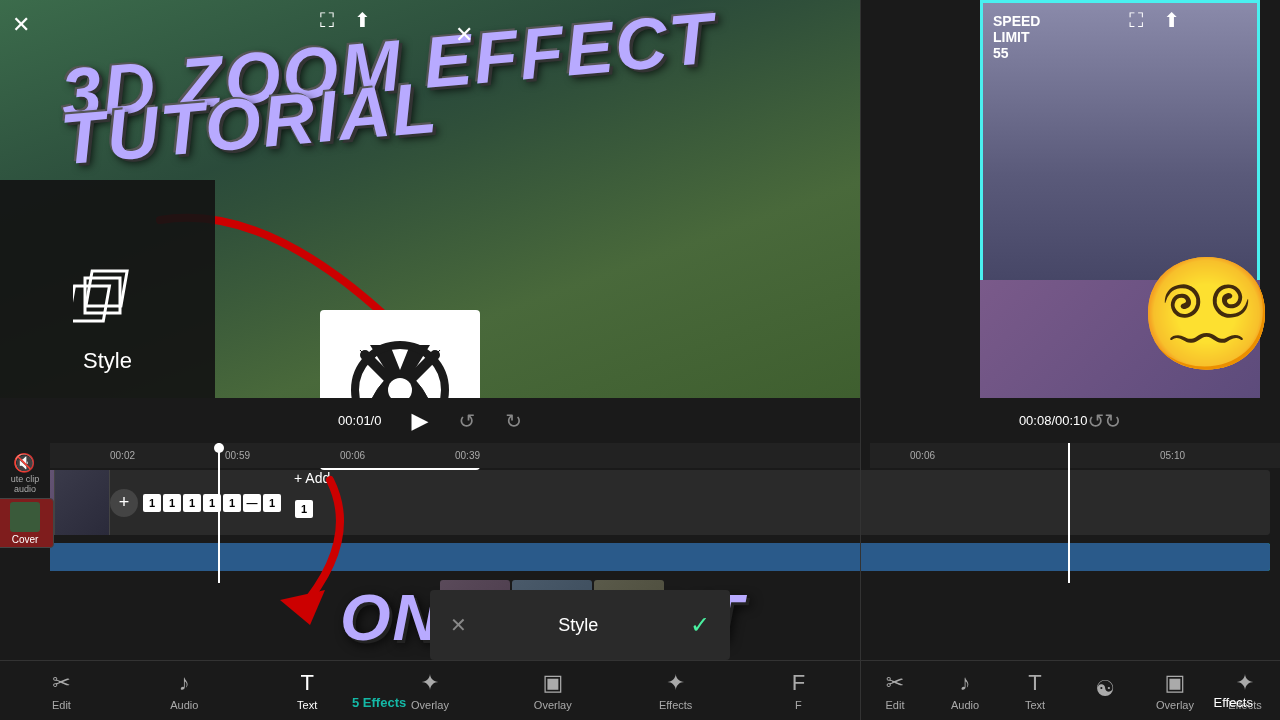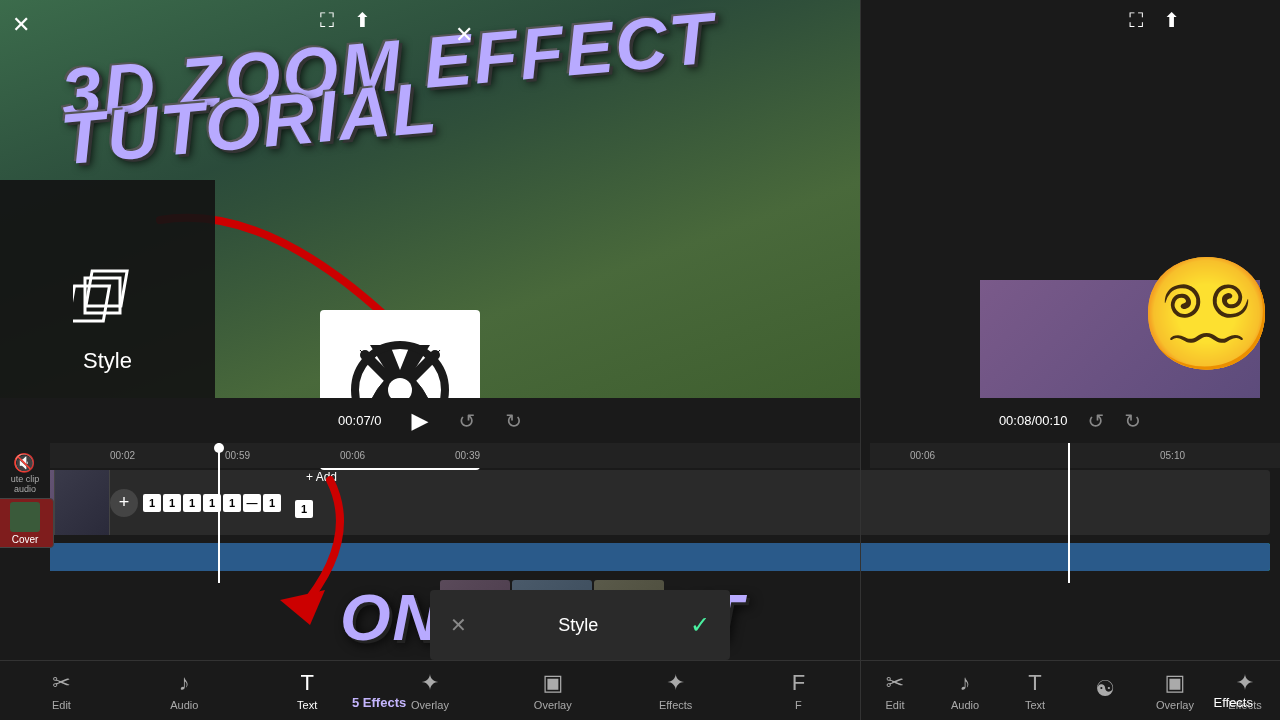--- a/index.html
+++ b/index.html
@@ -188,21 +188,20 @@
     .right-playback-bar {
       position: absolute;
       top: 398px;
       right: 0;
       width: 420px;
       height: 45px;
       background: #1a1a1a;
       display: flex;
       align-items: center;
       justify-content: center;
-      gap: 20px;
       z-index: 40;
     }
 
     .timeline-track {
       position: absolute;
       top: 470px;
       left: 50px;
       right: 10px;
       height: 65px;
       background: #2a2a2a;
@@ -533,21 +532,21 @@
       width: 1px;
       height: 720px;
       background: #333;
       z-index: 55;
     }
 
     .effects-count {
       position: absolute;
       bottom: 10px;
       left: 352px;
-      color: #c4b5fd;
+      color: #14b8a6;
       font-size: 13px;
       font-weight: 600;
       z-index: 51;
     }
 
     .effects-right {
       position: absolute;
       bottom: 10px;
       right: 27px;
       color: white;
@@ -601,20 +600,25 @@
 
     <circle cx="60" cy="60" r="45" fill="none" stroke="#1a1a1a" stroke-width="8"></circle>
     <line x1="25" y1="25" x2="95" y2="95" stroke="#1a1a1a" stroke-width="10" stroke-linecap="round"></line>
     <line x1="95" y1="25" x2="25" y2="95" stroke="#1a1a1a" stroke-width="10" stroke-linecap="round"></line>
     <circle cx="60" cy="60" r="12" fill="white"></circle>
   </svg>
 </div>
 
 <div class="right-preview">
 
+  <div class="right-preview-main">
+    <div style="width:100%;height:100%;background:linear-gradient(180deg,#8a8aaa 0%,#5a5a7a 50%,#3a3a5a 100%);"></div>
+
+    <div style="position:absolute;top:10px;left:10px;color:white;font-size:14px;font-weight:bold;">SPEED<br>LIMIT<br>55</div>
+  </div>
 
   <div class="zoom-3d-label">3D Zoom</div>
 
   <div class="right-preview-small">
     <div style="width:100%;height:100%;background:linear-gradient(135deg,#7a5a8a,#5a4a7a);"></div>
   </div>
 </div>
 
 <div class="emoji-overlay">😵‍💫</div>
 
@@ -628,21 +632,21 @@
 </div>
 
 <div style="position:absolute;top:8px;right:100px;z-index:50;display:flex;gap:20px;align-items:center;">
   <span style="color:white;font-size:20px;cursor:pointer;">⛶</span>
   <span style="color:white;font-size:20px;cursor:pointer;">⬆</span>
 </div>
 
 <button style="position:absolute;top:22px;left:455px;color:white;font-size:22px;background:none;border:none;cursor:pointer;z-index:50;">✕</button>
 
 <div class="playback-bar">
-  <span class="time-display">00:07/0</span>
+  <span class="time-display">00:01/0</span>
   <button class="playback-btn">▶</button>
   <button class="undo-btn">↺</button>
   <button class="redo-btn">↻</button>
 </div>
 
 <div class="right-playback-bar">
   <span class="time-display">00:08/00:10</span>
   <button class="undo-btn">↺</button>
   <button class="redo-btn">↻</button>
 </div>
@@ -709,21 +713,21 @@
 
   <div style="display:flex;gap:2px;align-items:center;padding:0 5px;">
     <div style="width:18px;height:18px;background:white;color:black;font-size:11px;font-weight:bold;display:flex;align-items:center;justify-content:center;border-radius:2px;">1</div>
     <div style="width:18px;height:18px;background:white;color:black;font-size:11px;font-weight:bold;display:flex;align-items:center;justify-content:center;border-radius:2px;">1</div>
     <div style="width:18px;height:18px;background:white;color:black;font-size:11px;font-weight:bold;display:flex;align-items:center;justify-content:center;border-radius:2px;">1</div>
     <div style="width:18px;height:18px;background:white;color:black;font-size:11px;font-weight:bold;display:flex;align-items:center;justify-content:center;border-radius:2px;">1</div>
     <div style="width:18px;height:18px;background:white;color:black;font-size:11px;font-weight:bold;display:flex;align-items:center;justify-content:center;border-radius:2px;">1</div>
     <div style="width:18px;height:18px;background:white;color:black;font-size:11px;font-weight:bold;display:flex;align-items:center;justify-content:center;border-radius:2px;">—</div>
     <div style="width:18px;height:18px;background:white;color:black;font-size:11px;font-weight:bold;display:flex;align-items:center;justify-content:center;border-radius:2px;">1</div>
   </div>
-  <span style="color:white;font-size:12px;cursor:pointer;padding:0 8px;white-space:nowrap;margin-left:12px;">+ Add</span>
+  <span style="color:white;font-size:14px;cursor:pointer;padding:0 8px;white-space:nowrap;">+ Add</span>
 </div>
 
 <div class="right-audio-track"></div>
 
 <div class="right-playhead"></div>
 
 <svg class="arrow2-svg" viewBox="0 0 300 200">
   <path d="M150,20 Q180,80 120,150" stroke="#cc0000" stroke-width="8" fill="none" stroke-linecap="round"></path>
   <polygon points="100,140 130,165 145,130" fill="#cc0000"></polygon>
 </svg>

